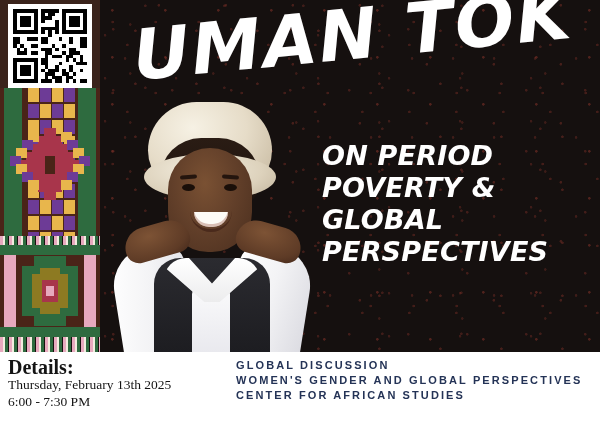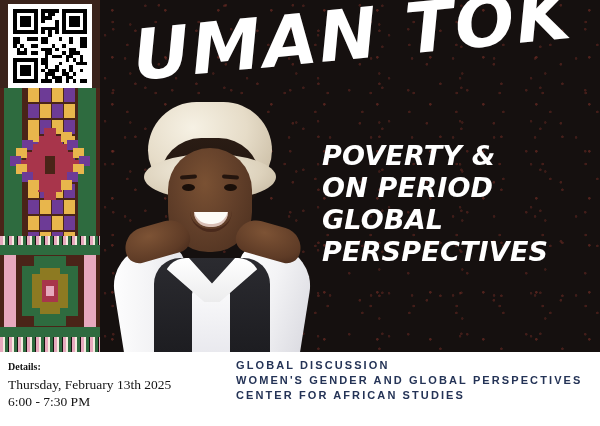--- a/index.html
+++ b/index.html
@@ -88,21 +88,21 @@
     position:absolute;left:322px;top:140px;width:268px;
     color:#ffffff;font-family:"DejaVu Sans",sans-serif;
     font-size:27px;font-weight:700;font-style:italic;
     line-height:32px;letter-spacing:.2px;
   }
   .headline div{white-space:nowrap;}
 
   
   .footer{position:absolute;left:0;top:352px;width:600px;height:74px;background:#ffffff;}
   .details{position:absolute;left:8px;top:6px;font-family:"Liberation Serif",serif;color:#141414;}
-  .details .dt-head{font-size:10px;font-weight:700;line-height:18px;}
+  .details .dt-head{font-size:20px;font-weight:700;line-height:18px;}
   .details .dt-line{font-size:13.5px;line-height:17px;}
   .org{position:absolute;left:228px;top:6px;}
   .org .org-head{font-family:"Liberation Serif",serif;font-size:13.5px;font-weight:700;color:#141414;line-height:18px;}
   .org .org-line{font-family:"Liberation Sans",sans-serif;font-size:11px;font-weight:700;
     color:#243356;letter-spacing:2.1px;line-height:15px;margin-left:8px;}
 </style>
 </head>
 <body>
 
 <div class="poster">
@@ -667,22 +667,22 @@
       <div class="p-brow r"></div>
       <div class="p-eye l"></div>
       <div class="p-eye r"></div>
       <div class="p-lip"></div>
       <div class="p-smile"></div>
       <div class="p-hand l"></div>
       <div class="p-hand r"></div>
     </div>
 
     <div class="headline">
+      <div>ON PERIOD</div>
       <div>POVERTY &amp;</div>
-      <div>ON PERIOD</div>
       <div>GLOBAL</div>
       <div>PERSPECTIVES</div>
     </div>
   </div>
 
   <div class="footer">
 
     <div class="details">
       <div class="dt-head">Details:</div>
       <div class="dt-line">Thursday, February 13th 2025</div>

